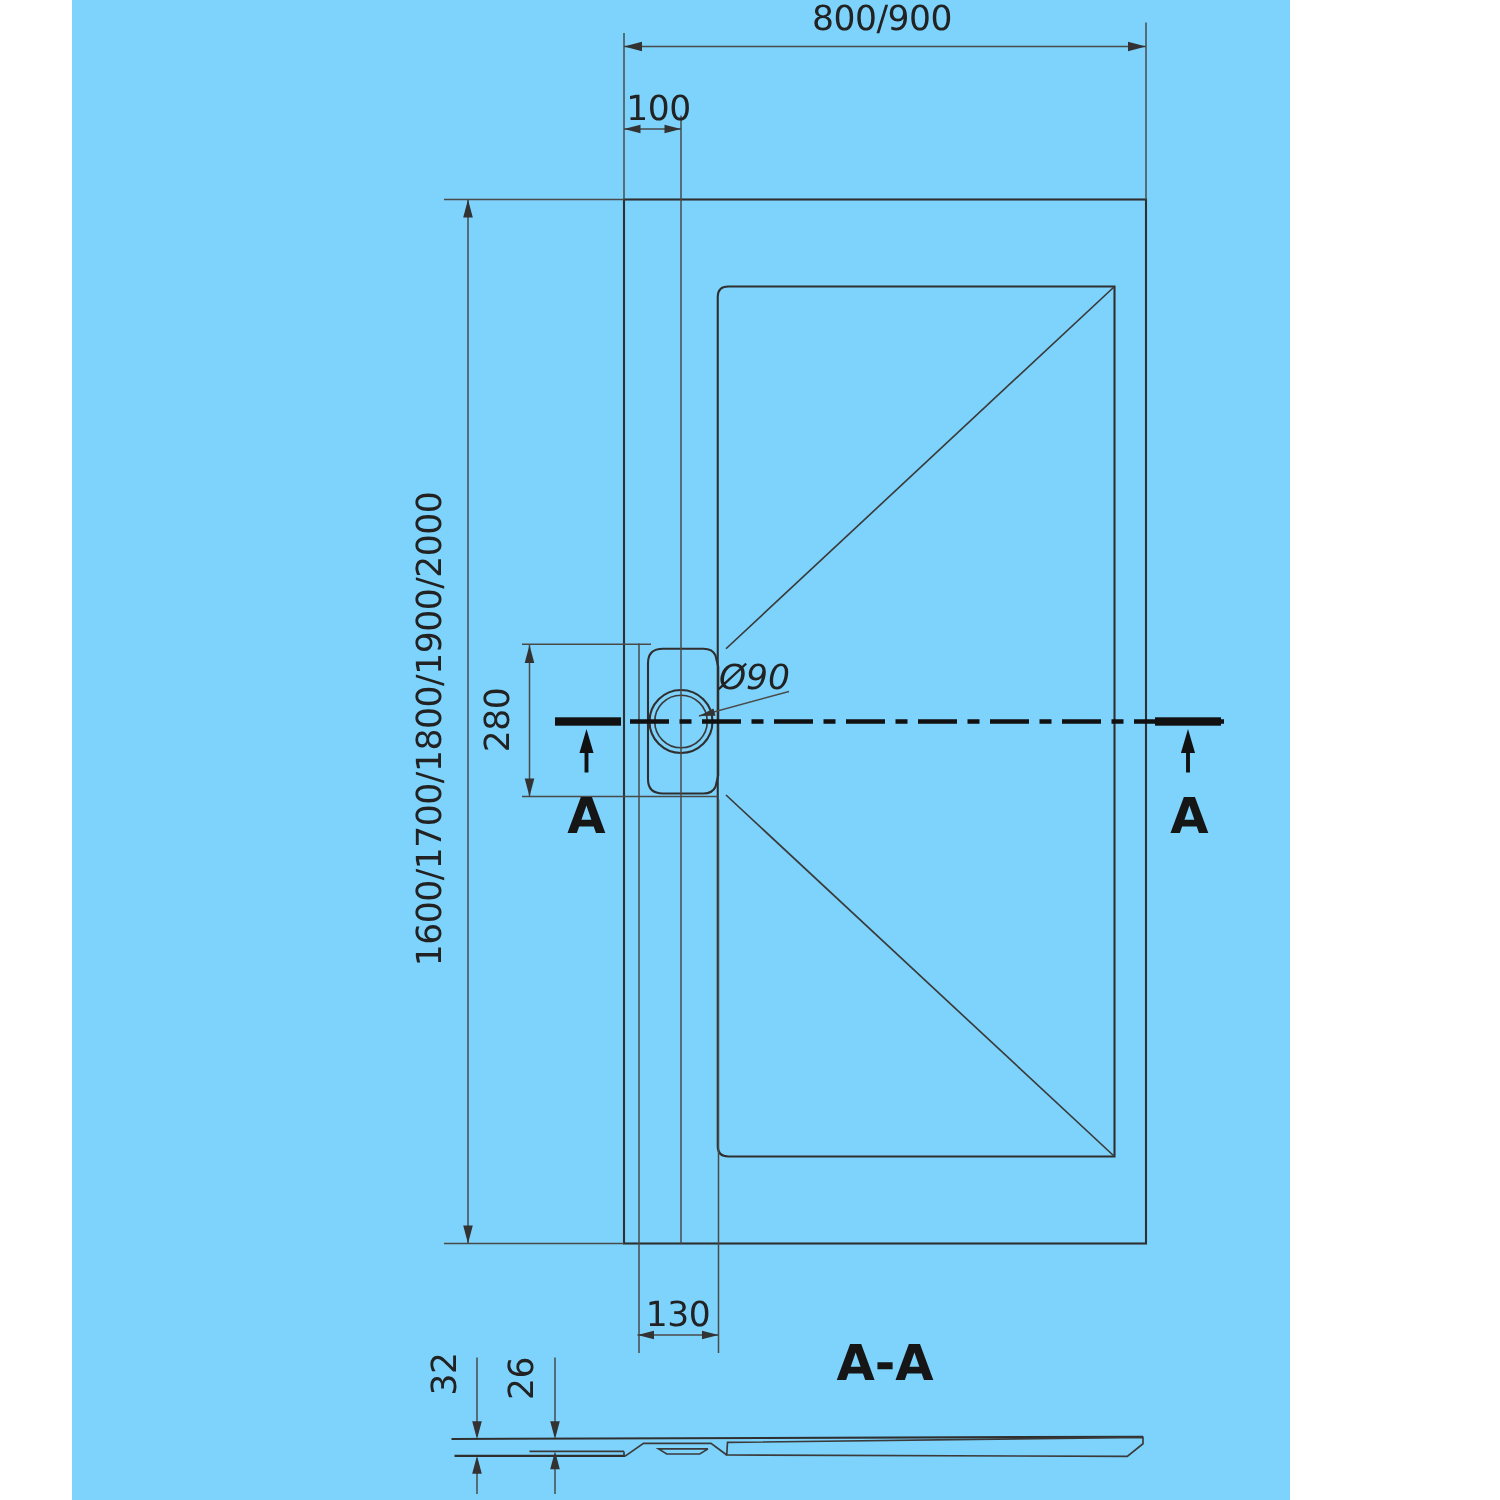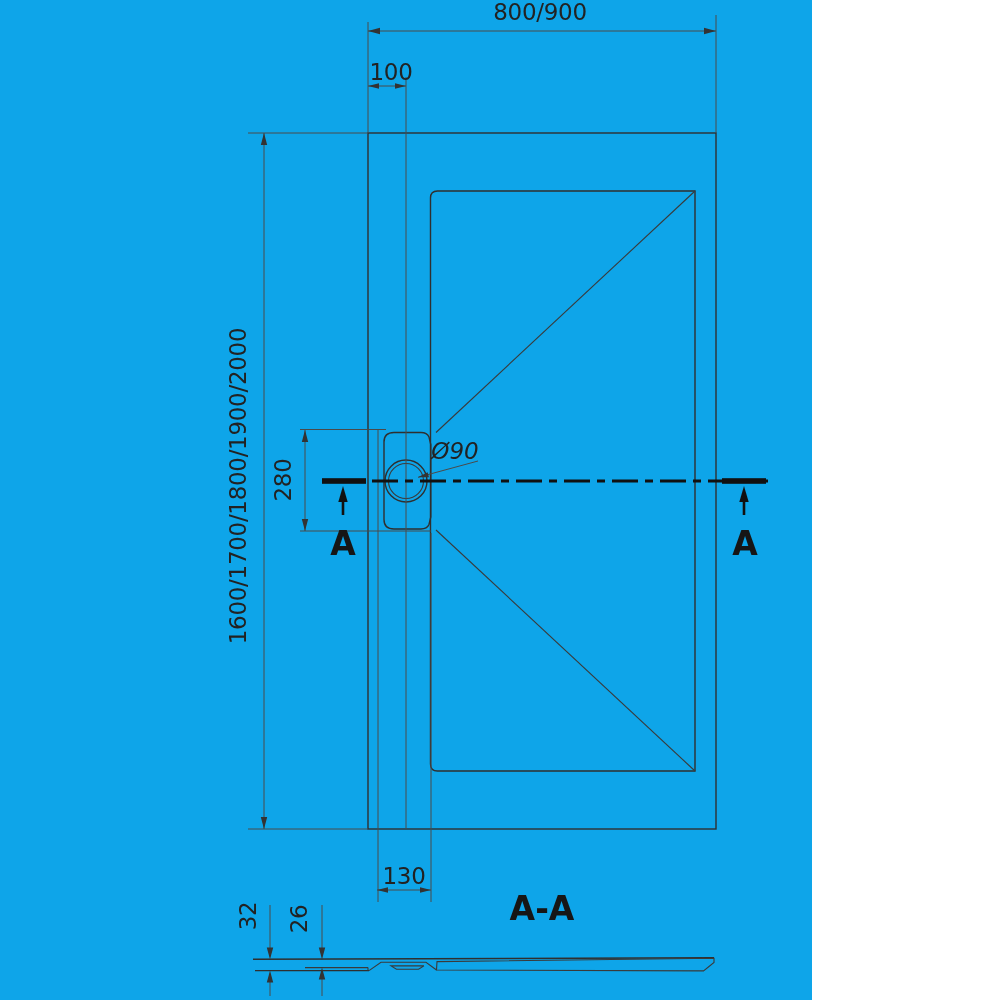--- a/index.html
+++ b/index.html
@@ -1,21 +1,22 @@
 <!DOCTYPE html>
 <html><head>
 <meta charset="utf-8">
 <style>
   html,body{margin:0;padding:0;background:#ffffff;}
   .canvas{
     position:relative;
     width:812px;height:1000px;
-    background:#0ea5e9;
+    background:#7dd3fc;
     font-family:"DejaVu Sans", sans-serif;
     overflow:hidden;
+    margin-left:48px;
   }
   svg{position:absolute;left:0;top:0;}
   .obj{stroke:#2f2f2f;stroke-width:1.4;fill:none;}
   .obj-thin{stroke:#3a3a3a;stroke-width:1.1;fill:none;}
   .thin{stroke:#4a4a4a;stroke-width:1;fill:none;}
   .heavy{stroke:#111111;fill:none;}
   .arrow{fill:#333333;stroke:none;}
   .arrow-heavy{fill:#111111;stroke:none;}
   .dim-text{font-size:23px;fill:#222222;letter-spacing:-0.3px;}
   .dia-text{font-size:23px;font-style:italic;fill:#222222;}

